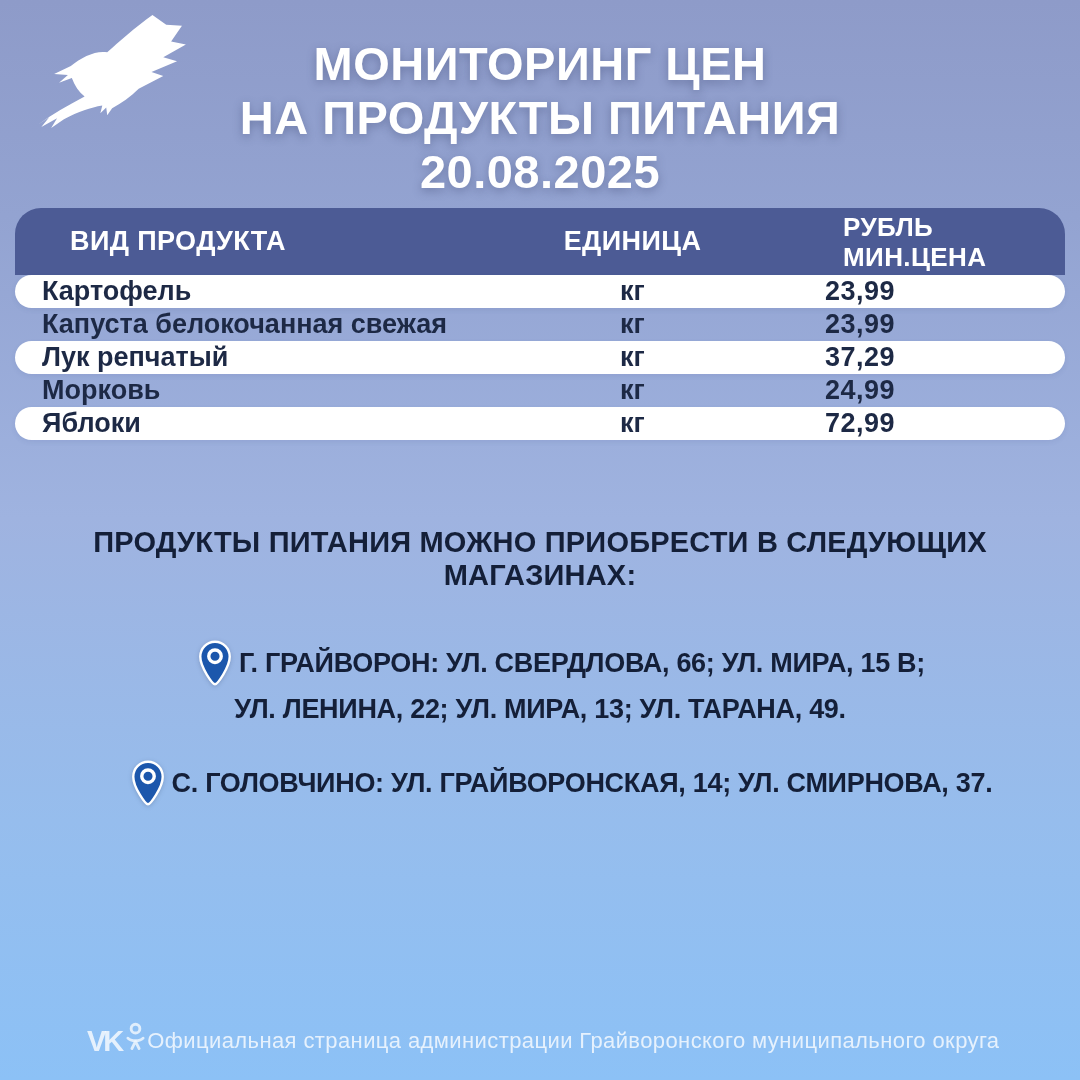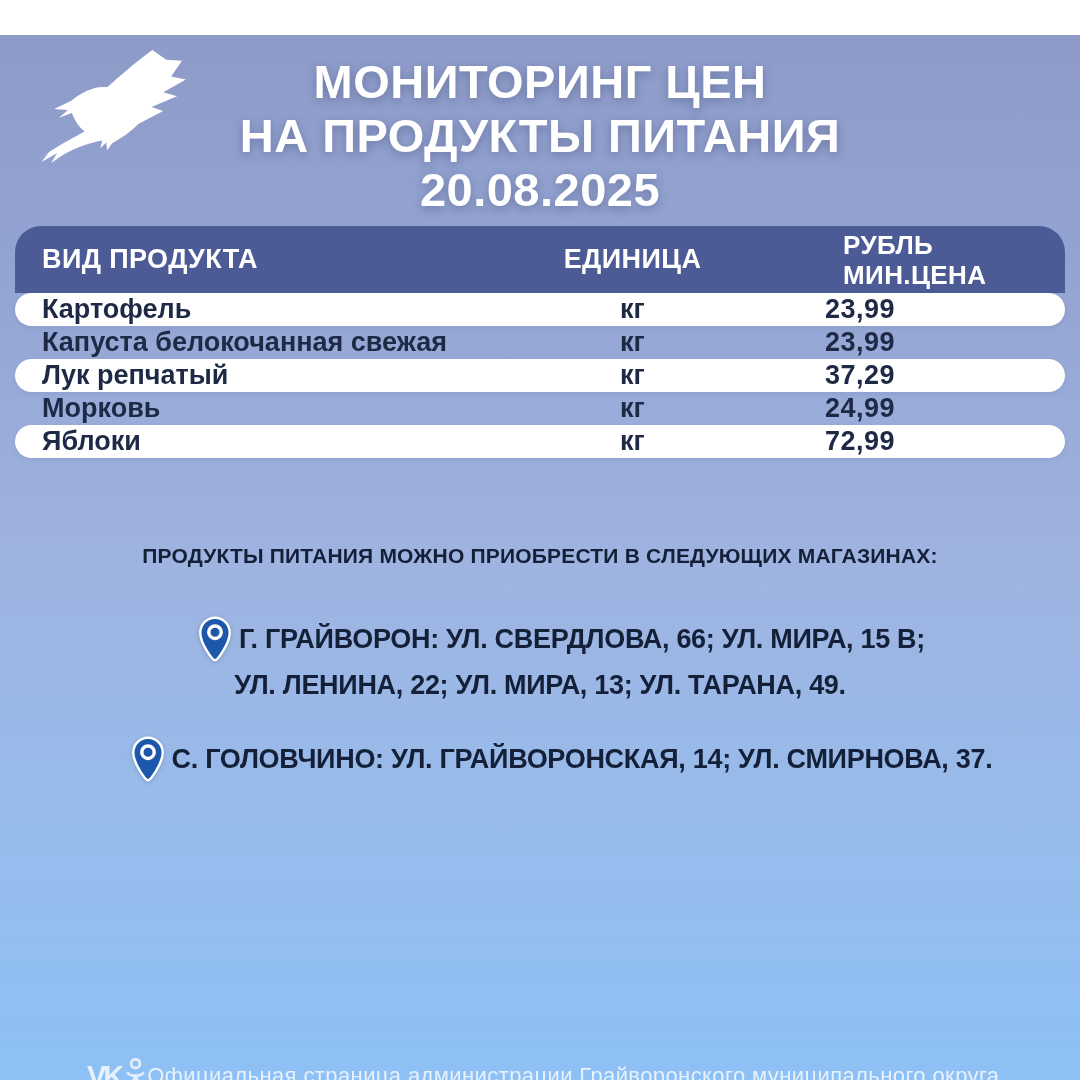--- a/index.html
+++ b/index.html
@@ -15,22 +15,21 @@
   .poster {
     position: relative;
     width: 1080px;
     height: 1080px;
     background: linear-gradient(180deg, #8e9bc9 0%, #93a3d1 20%, #9fb3e0 48%, #96bded 76%, #8cc1f6 100%);
   }
 
   
   .header {
     position: relative;
-    padding-top: 20px;
-    margin-top: 35px;
+    padding-top: 37px;
   }
   .bird-logo {
     position: absolute;
     left: 14px;
     top: 12px;
     width: 212px;
     height: 118px;
   }
   .title {
     text-align: center;
@@ -52,21 +51,21 @@
     border-radius: 26px 26px 0 0;
     height: 67px;
     display: grid;
     grid-template-columns: 505px 225px 1fr;
     align-items: center;
     color: #ffffff;
     font-weight: 700;
     font-size: 27px;
     letter-spacing: 0.4px;
   }
-  .thead .col-product { padding-left: 27px; }
+  .thead .col-product { padding-left: 27px; margin-left: 28px; }
   .thead .col-unit { text-align: center; }
   .thead .col-price {
     padding-left: 98px;
     display: flex;
     flex-direction: column;
     justify-content: flex-end;
     line-height: 30px;
     font-size: 26px;
   }
   .trow {
@@ -87,21 +86,21 @@
   .trow .cell-unit { text-align: center; }
   .trow .cell-price { padding-left: 80px; letter-spacing: 0.5px; }
 
   
   .stores {
     color: #141f38;
     text-align: center;
   }
   .stores-heading {
     margin: 86px 0 8px 0;
-    font-size: 21px;
+    font-size: 29px;
     font-weight: 700;
     letter-spacing: 0.2px;
   }
   .store-entry {
     margin-top: 48px;
     font-size: 27px;
     font-weight: 700;
     letter-spacing: -0.3px;
     line-height: 46px;
   }

